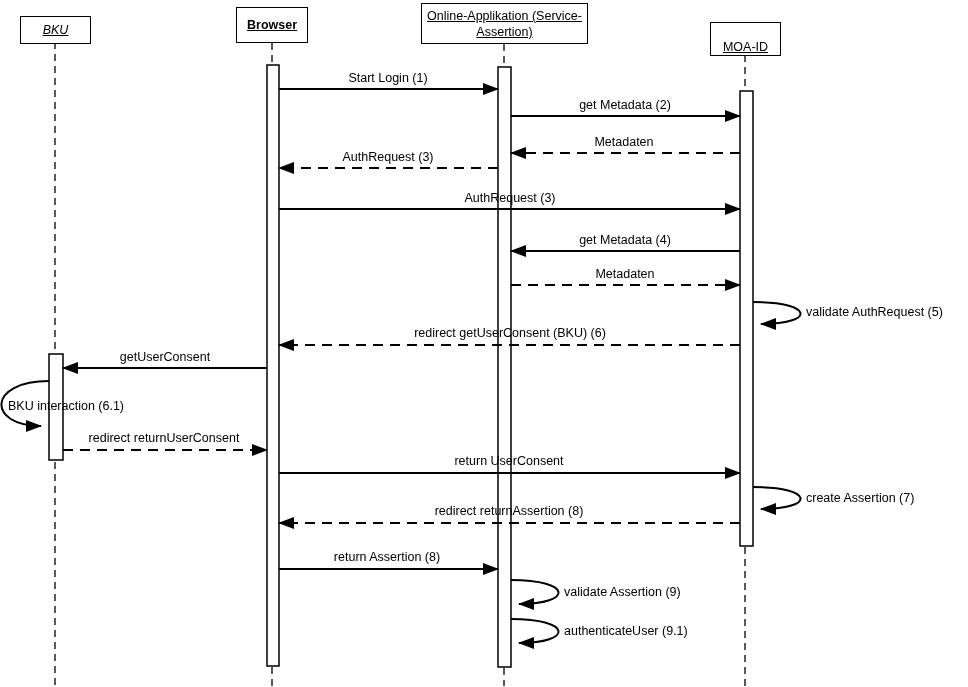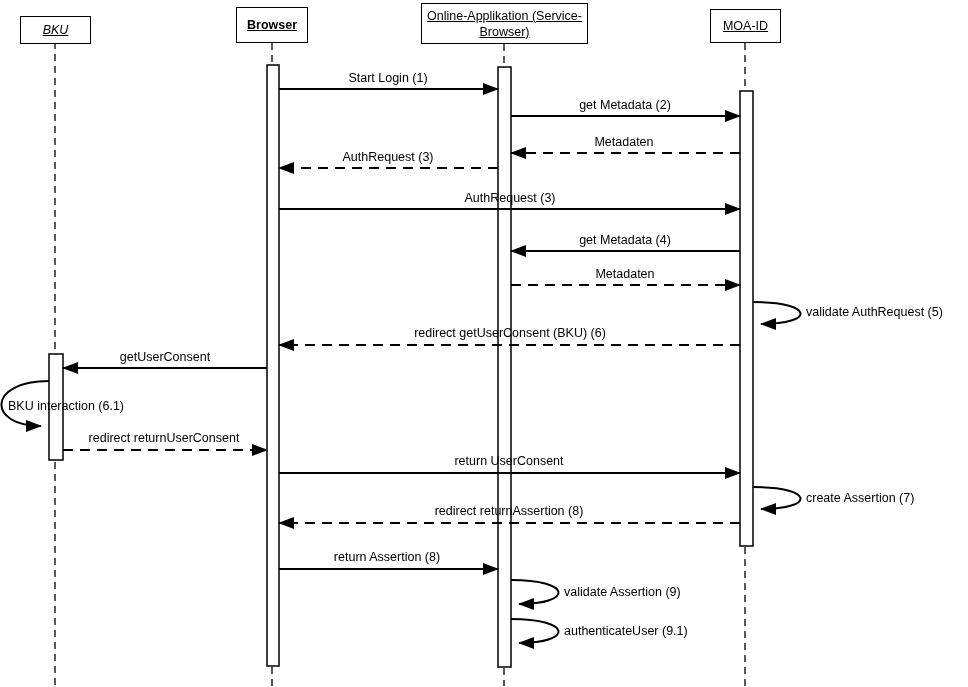--- a/index.html
+++ b/index.html
@@ -93,19 +93,19 @@
     </svg>
   <div id="actor-layer">
       <div class="actor-box" style="left: 20px; top: 16px; width: 71px; height: 28px; font-style: italic;">
         <span class="actor-label-line">BKU</span>
       </div>
       <div class="actor-box" style="left: 236px; top: 7px; width: 72px; height: 36px; font-weight: bold;">
         <span class="actor-label-line">Browser</span>
       </div>
       <div class="actor-box" style="left: 421px; top: 3px; width: 167px; height: 41px; text-align: right;">
         <span class="actor-label-line">Online-Applikation (Service-</span>
-        <span class="actor-label-line">Browser)</span>
+        <span class="actor-label-line">Assertion)</span>
       </div>
-      <div class="actor-box" style="left: 710px; top: 9px; width: 71px; height: 34px;">
+      <div class="actor-box" style="left: 710px; top: 22px; width: 71px; height: 34px; justify-content: flex-end;">
         <span class="actor-label-line">MOA-ID</span>
       </div>
     </div>
 </div>
 
 </body></html>

